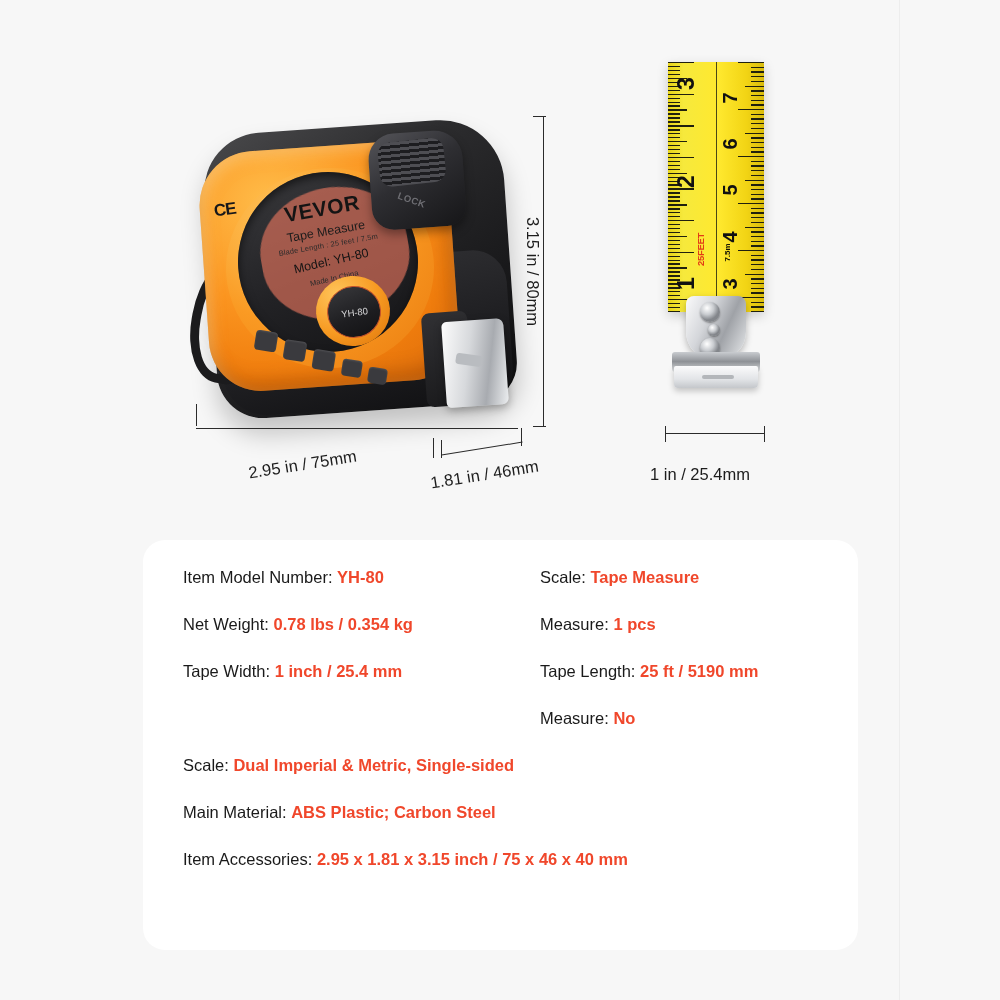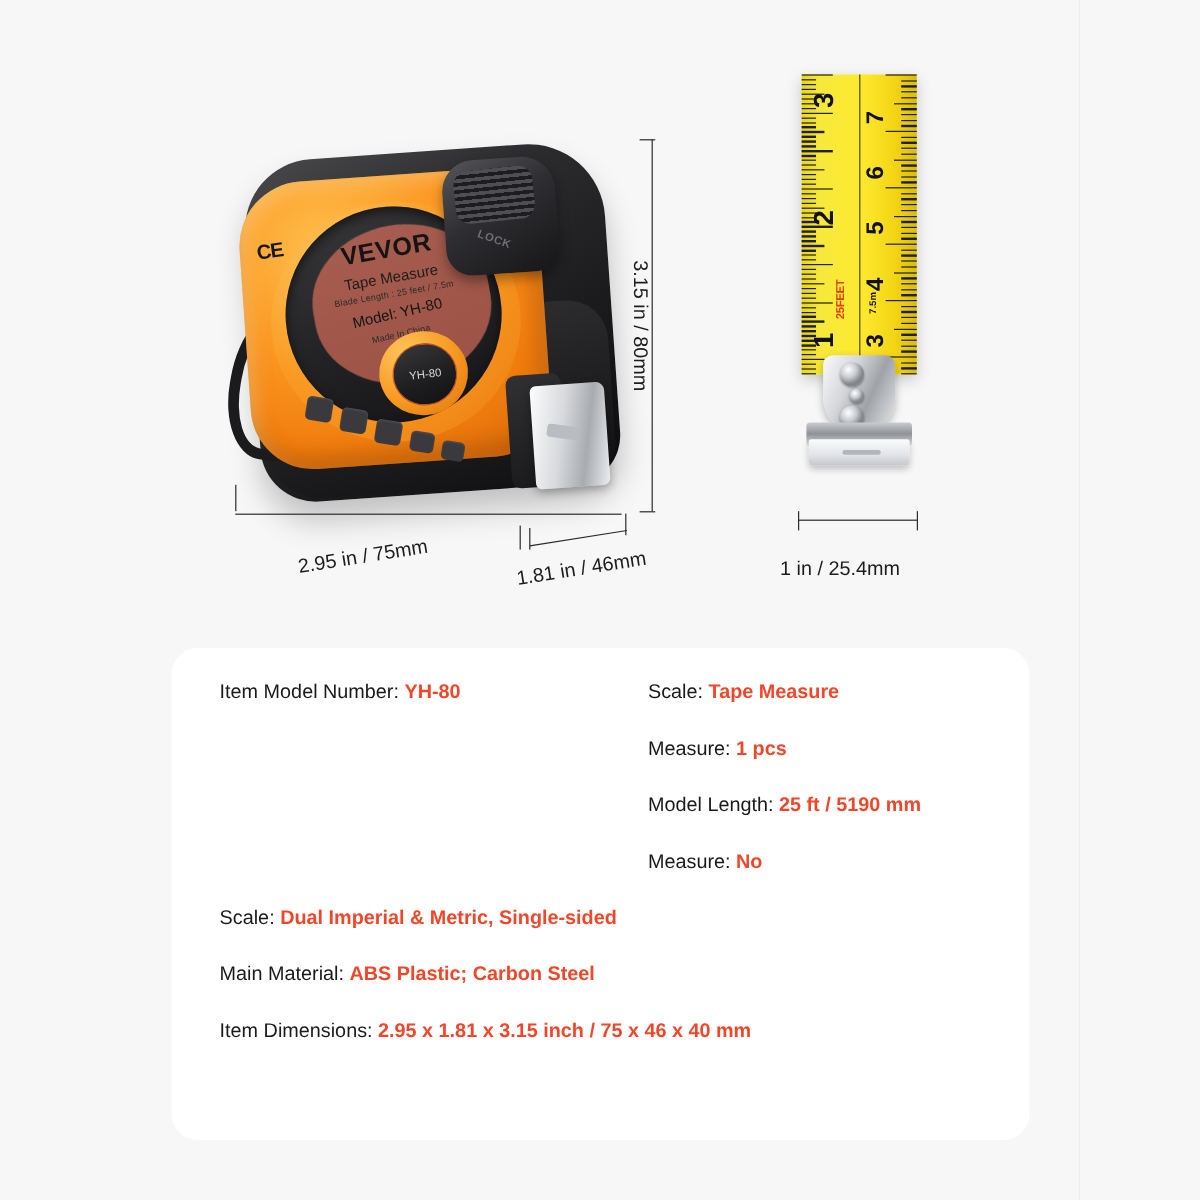--- a/index.html
+++ b/index.html
@@ -430,39 +430,45 @@
     <div class="dim-line dim-h" style="left:665px;top:433px;width:100px;"></div>
     <div class="cap-v" style="left:665px;top:426px;height:16px;"></div>
     <div class="cap-v" style="left:764px;top:426px;height:16px;"></div>
     <div class="dim-txt" style="left:650px;top:465px;">1 in / 25.4mm</div>
   </div>
 
   <div id="spec">
     <div class="srow col-l r1">
       <span>Item Model Number: </span><span class="v">YH-80</span>
     </div>
+    <div class="srow col-l r2">
+      <span>Net Weight: </span><span class="v">0.78 lbs / 0.354 kg</span>
+    </div>
+    <div class="srow col-l r3">
+      <span>Tape Width: </span><span class="v">1 inch / 25.4 mm</span>
+    </div>
 
     <div class="srow col-r r1">
       <span>Scale: </span><span class="v">Tape Measure</span>
     </div>
     <div class="srow col-r r2">
       <span>Measure: </span><span class="v">1 pcs</span>
     </div>
     <div class="srow col-r r3">
-      <span>Model Length: </span><span class="v">25 ft / 5190 mm</span>
+      <span>Tape Length: </span><span class="v">25 ft / 5190 mm</span>
     </div>
     <div class="srow col-r r4">
       <span>Measure: </span><span class="v">No</span>
     </div>
 
     <div class="srow col-l r6">
       <span>Main Material: </span><span class="v">ABS Plastic; Carbon Steel</span>
     </div>
     <div class="srow col-l r5">
       <span>Scale: </span><span class="v">Dual Imperial &amp; Metric, Single-sided</span>
     </div>
     <div class="srow col-l r7">
-      <span>Item Dimensions: </span><span class="v">2.95 x 1.81 x 3.15 inch / 75 x 46 x 40 mm</span>
+      <span>Item Accessories: </span><span class="v">2.95 x 1.81 x 3.15 inch / 75 x 46 x 40 mm</span>
     </div>
   </div>
 
   <div id="edge"></div>
 </div>
 
 </body></html>

